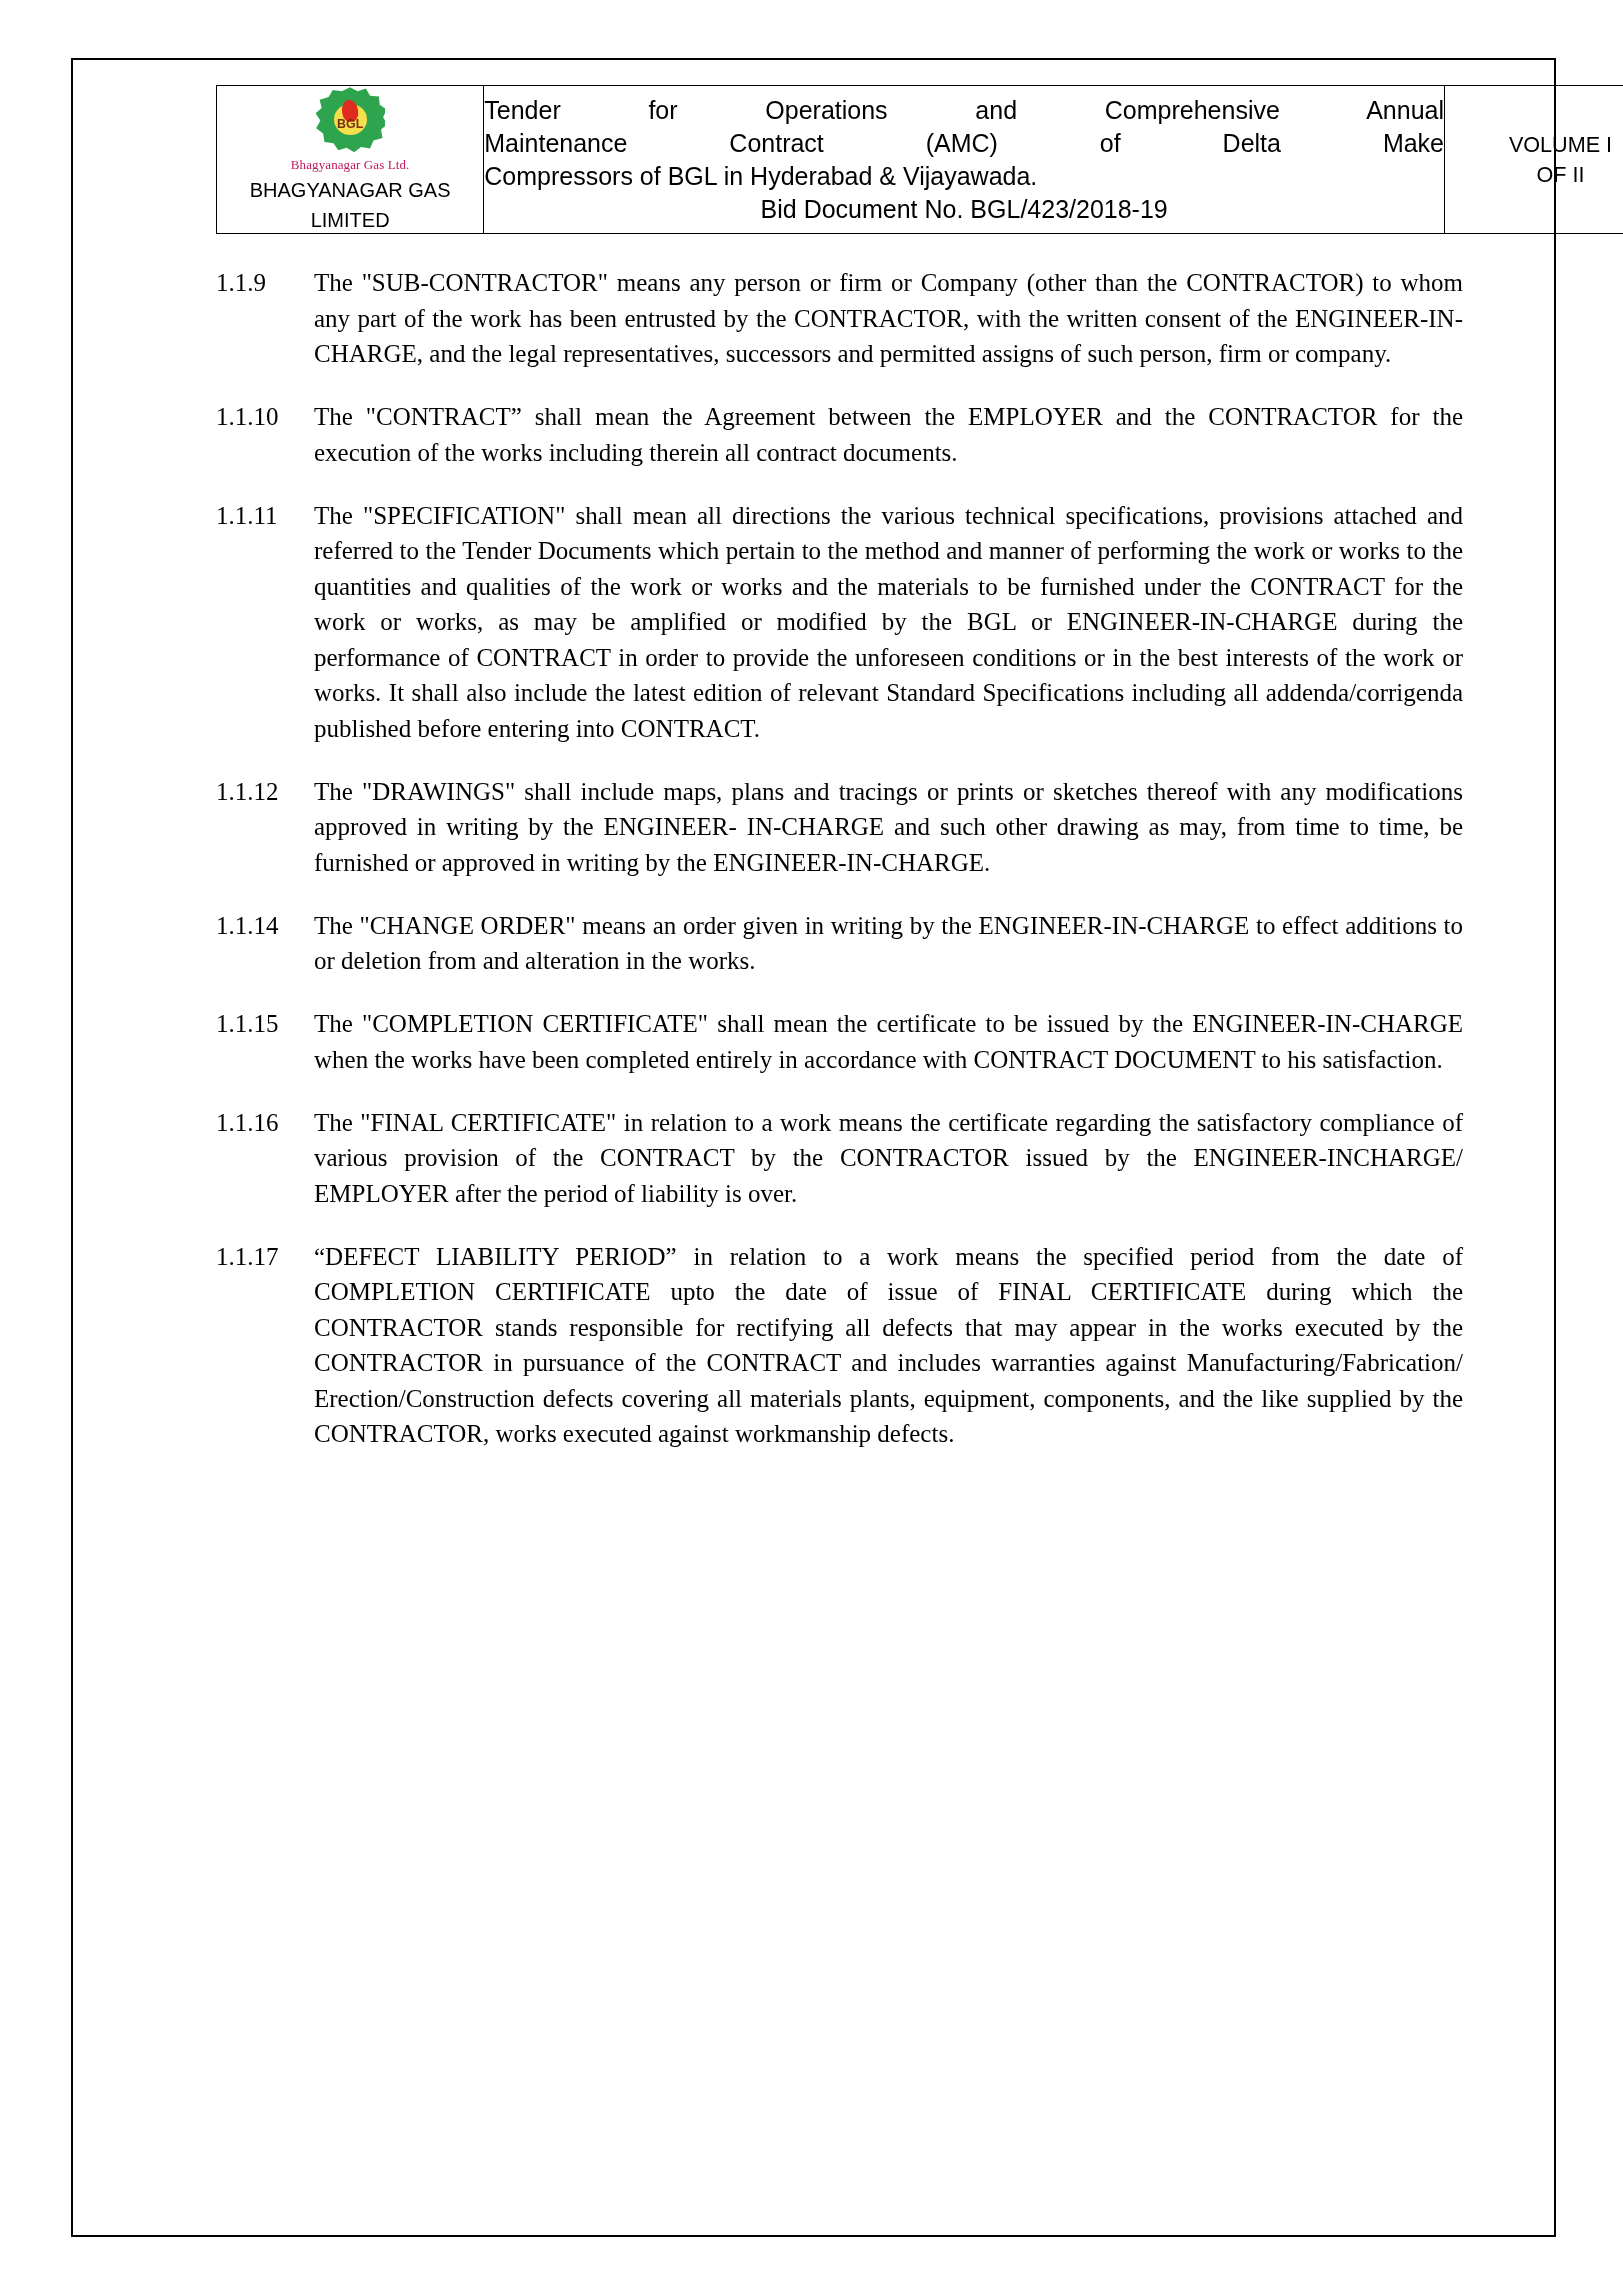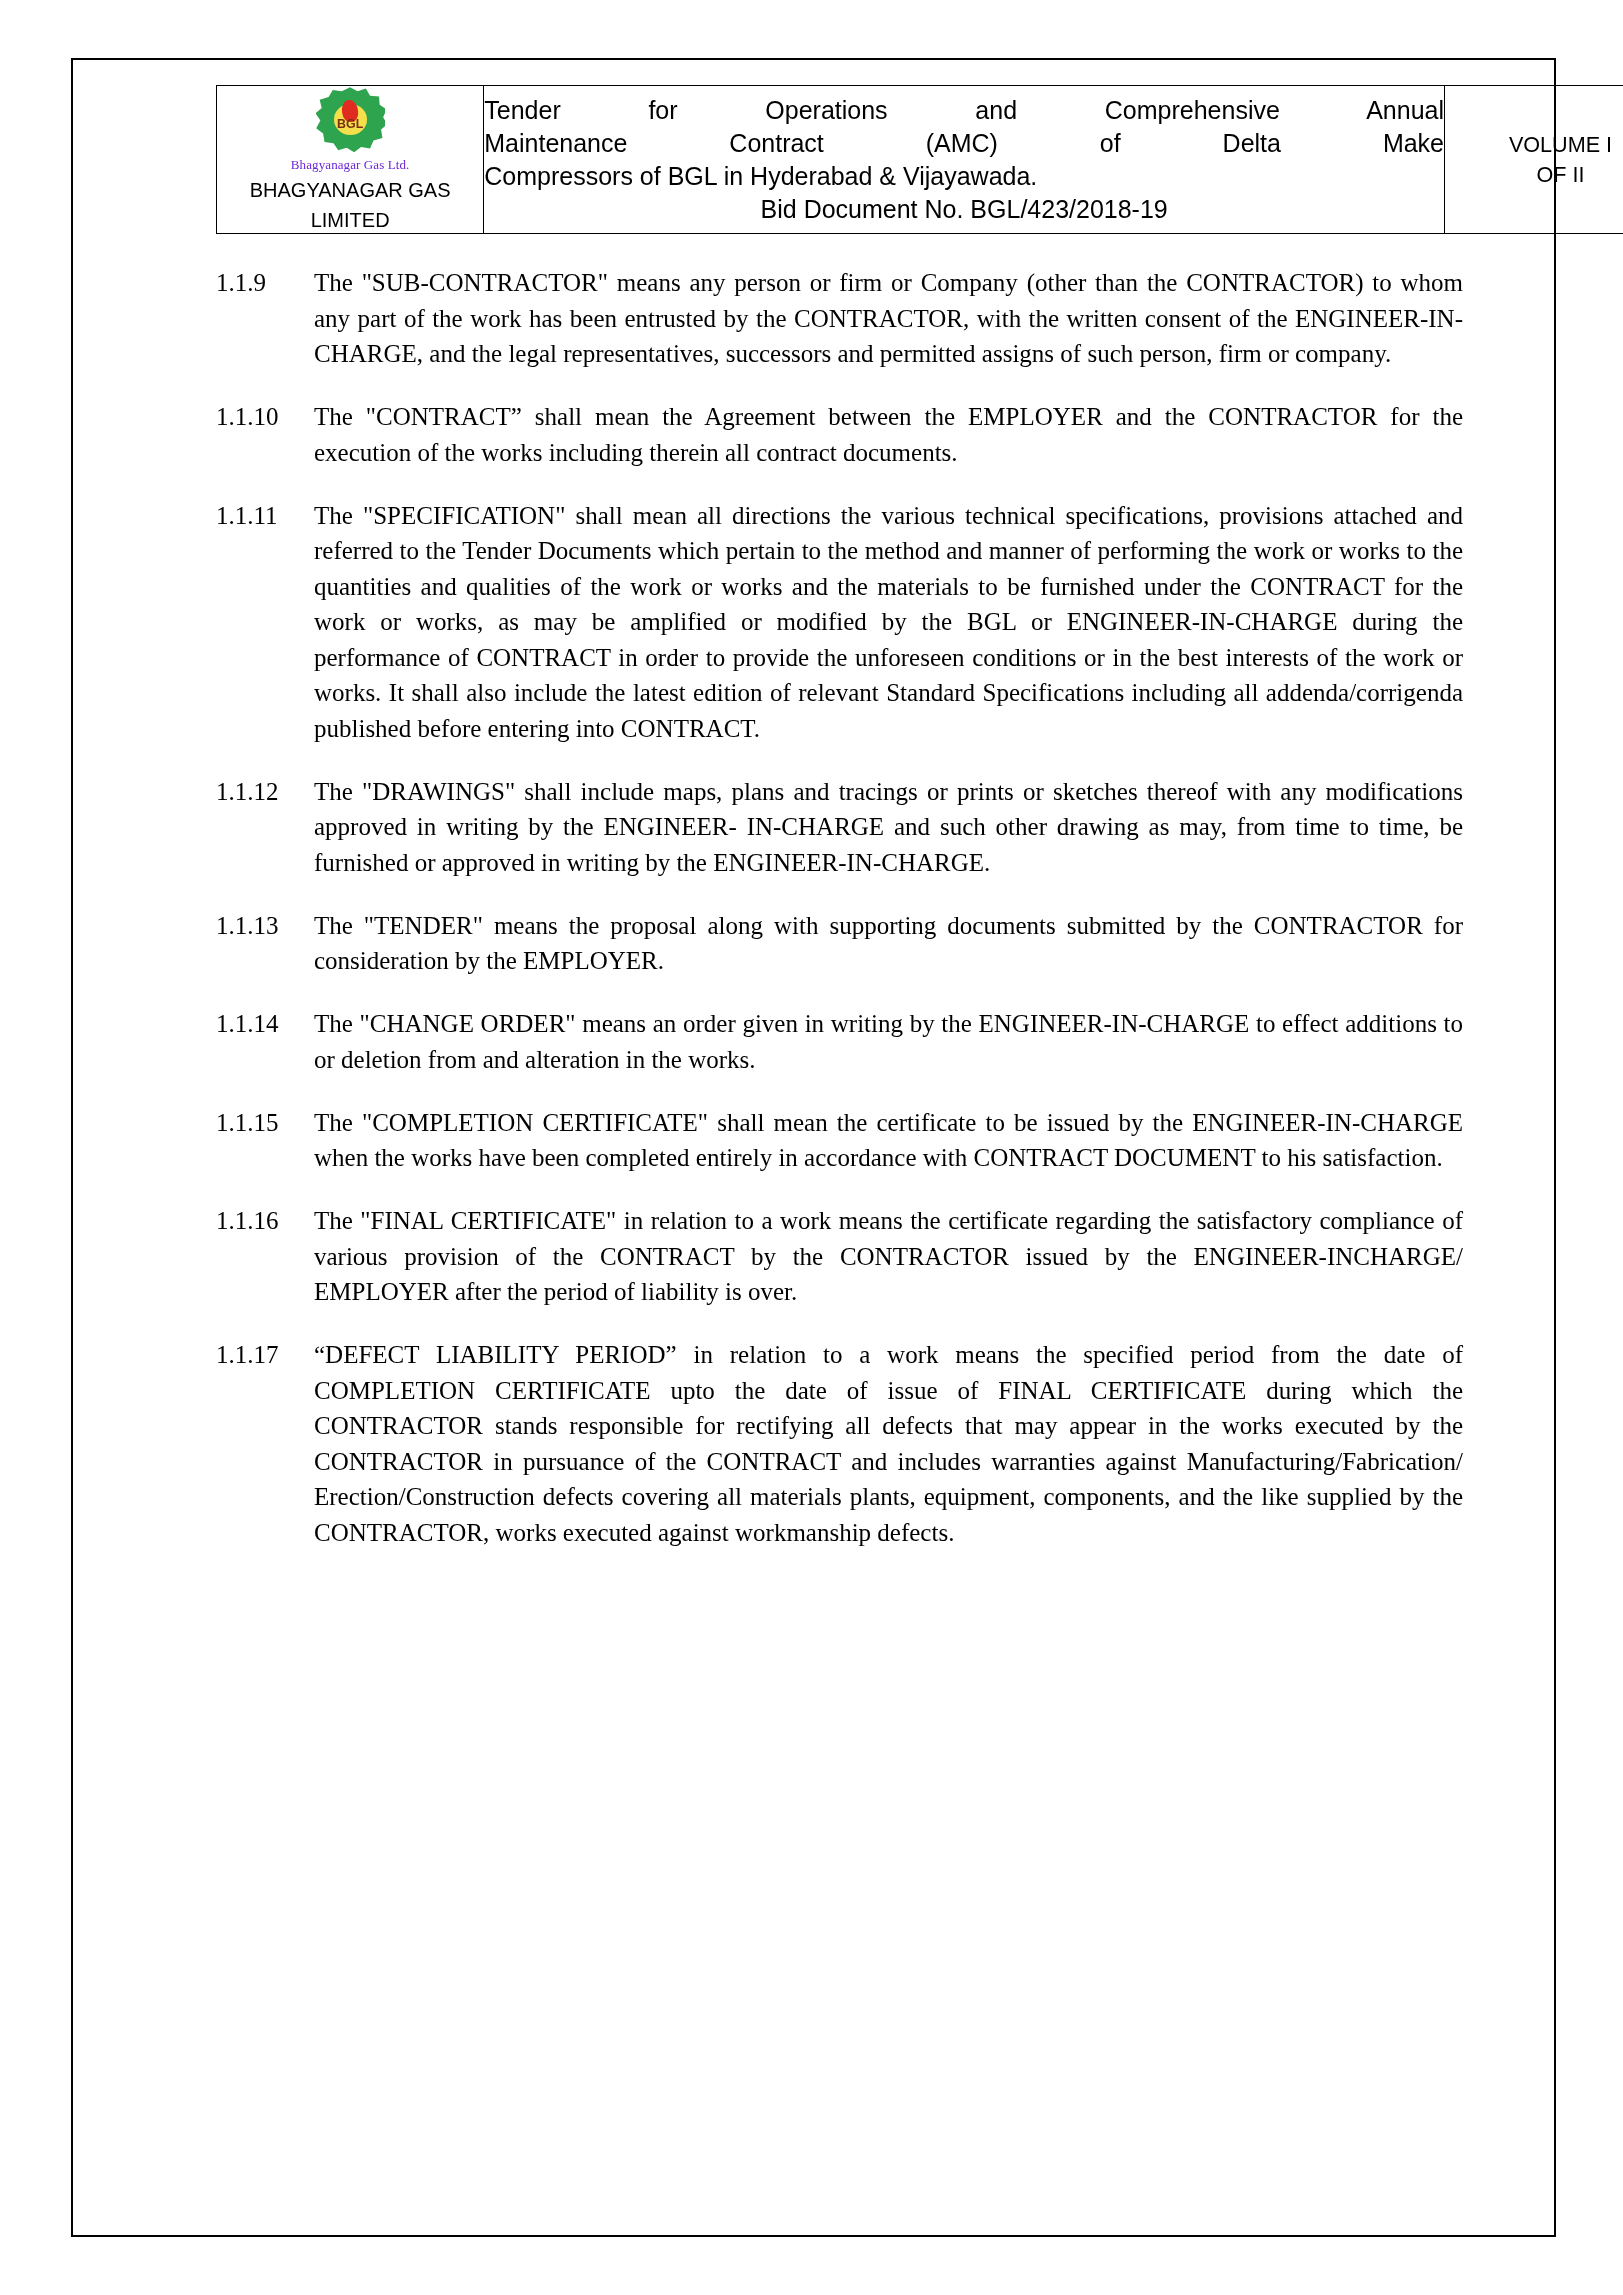--- a/index.html
+++ b/index.html
@@ -116,21 +116,21 @@
     width: 98px;
     text-align: center;
     font-family: "Liberation Sans", sans-serif;
     font-size: 12.4px;
     font-weight: bold;
     color: #7a2f12;
   }
   .logo-tagline {
     font-family: "Liberation Serif", serif;
     font-size: 13px;
-    color: #6d28d9;
+    color: #be185d;
     margin-top: -3.9px;
     letter-spacing: 0.1px;
   }
   .logo-name {
     font-family: "Liberation Sans", sans-serif;
     font-size: 20px;
     line-height: 1.3;
     margin-top: 3.9px;
     color: #000;
   }
@@ -239,24 +239,20 @@
       <div class="clause">
         <div class="clause-num">1.1.11</div>
         <div class="clause-body">The "SPECIFICATION" shall mean all directions the various technical specifications, provisions attached and referred to the Tender Documents which pertain to the method and manner of performing the work or works to the quantities and qualities of the work or works and the materials to be furnished under the CONTRACT for the work or works, as may be amplified or modified by the BGL or ENGINEER-IN-CHARGE during the performance of CONTRACT in order to provide the unforeseen conditions or in the best interests of the work or works. It shall also include the latest edition of relevant Standard Specifications including all addenda/corrigenda published before entering into CONTRACT.</div>
       </div>
 
       <div class="clause">
         <div class="clause-num">1.1.12</div>
         <div class="clause-body">The "DRAWINGS" shall include maps, plans and tracings or prints or sketches thereof with any modifications approved in writing by the ENGINEER- IN-CHARGE and such other drawing as may, from time to time, be furnished or approved in writing by the ENGINEER-IN-CHARGE.</div>
       </div>
 
-      <div class="clause">
-        <div class="clause-num">1.1.13</div>
-        <div class="clause-body">The "TENDER" means the proposal along with supporting documents submitted by the CONTRACTOR for consideration by the EMPLOYER.</div>
-      </div>
 
       <div class="clause">
         <div class="clause-num">1.1.14</div>
         <div class="clause-body">The "CHANGE ORDER" means an order given in writing by the ENGINEER-IN-CHARGE to effect additions to or deletion from and alteration in the works.</div>
       </div>
 
       <div class="clause">
         <div class="clause-num">1.1.15</div>
         <div class="clause-body">The "COMPLETION CERTIFICATE" shall mean the certificate to be issued by the ENGINEER-IN-CHARGE when the works have been completed entirely in accordance with CONTRACT DOCUMENT to his satisfaction.</div>
       </div>

